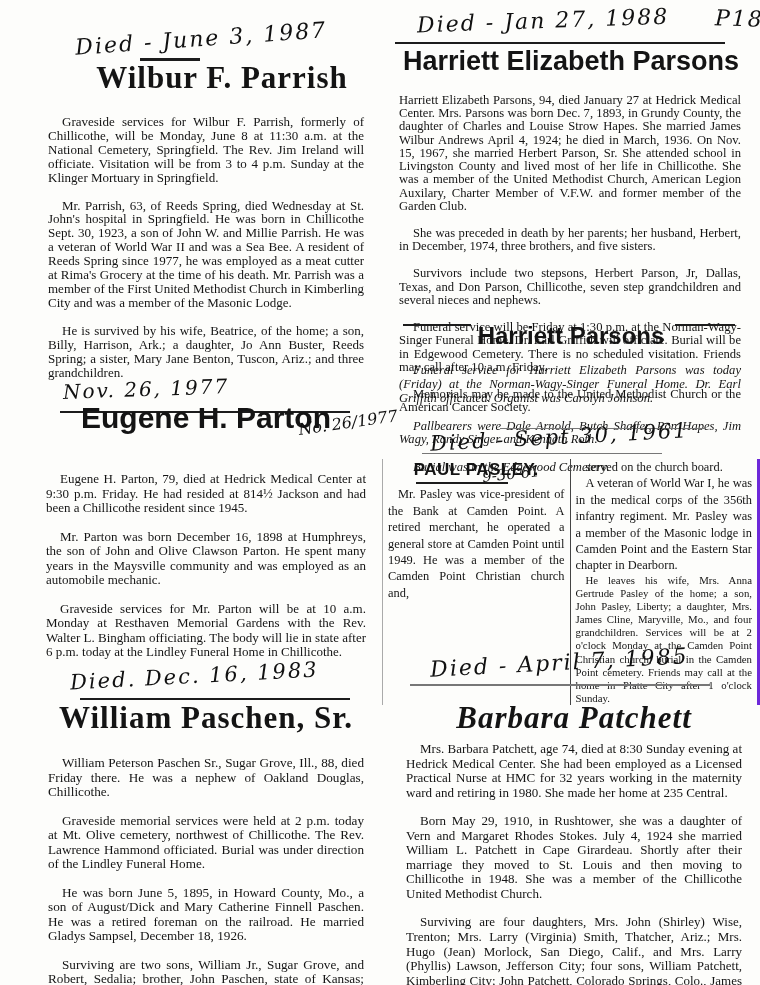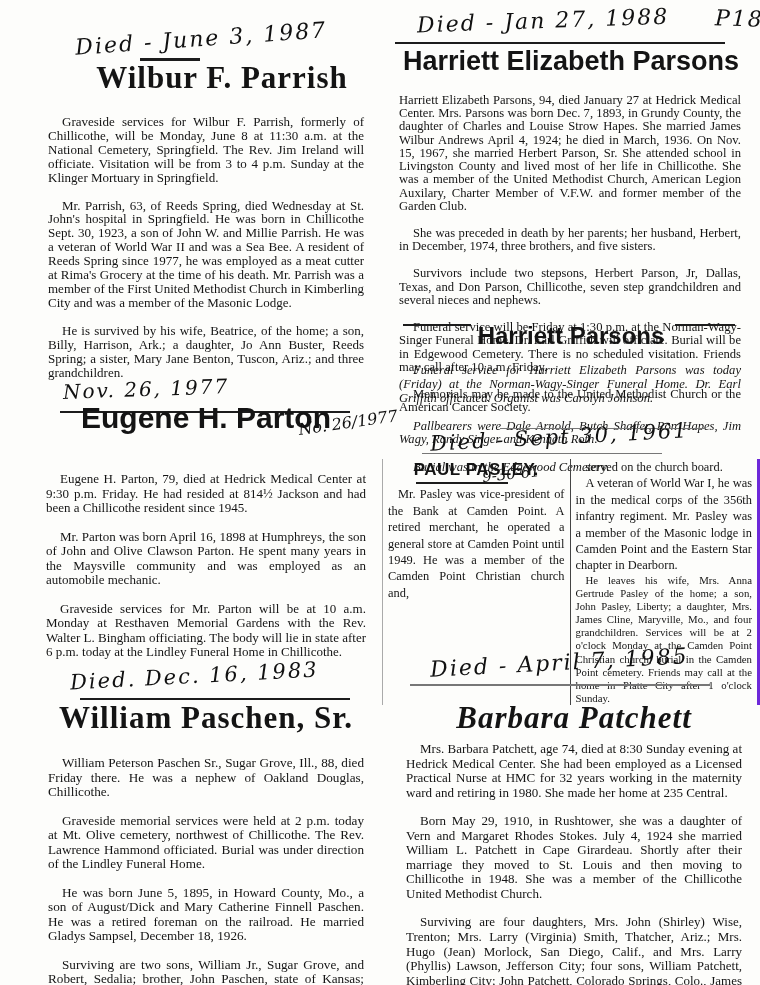--- a/index.html
+++ b/index.html
@@ -102,21 +102,21 @@
     </div>
   </section>
 
   <section class="abs" style="left:30px;top:375px;width:352px;">
     <div class="hw" style="left:33px;top:2px;transform:rotate(-2deg);font-size:20px;">Nov. 26, 1977</div>
     <div class="rule" style="left:30px;top:36px;width:290px;height:2px;"></div>
     <h1 class="headline-sans abs" style="left:0;top:26px;width:100%;font-size:30px;margin:0;">Eugene H. Parton</h1>
     <div class="hw-note" style="left:268px;top:38px;font-size:16px;transform:rotate(-8deg);">No. 26/1977</div>
     <div class="body-text parton-body abs" style="left:2px;top:83px;width:348px;">
       <p>Eugene H. Parton, 79, died at Hedrick Medical Center at 9:30 p.m. Friday. He had resided at 814½ Jackson and had been a Chillicothe resident since 1945.</p>
-      <p>Mr. Parton was born April 16, 1898 at Humphreys, the son of John and Olive Clawson Parton. He spent many years in the Maysville community and was employed as an automobile mechanic.</p>
+      <p>Mr. Parton was born December 16, 1898 at Humphreys, the son of John and Olive Clawson Parton. He spent many years in the Maysville community and was employed as an automobile mechanic.</p>
       <p>Graveside services for Mr. Parton will be at 10 a.m. Monday at Resthaven Memorial Gardens with the Rev. Walter L. Bingham officiating. The body will lie in state after 6 p.m. today at the Lindley Funeral Home in Chillicothe.</p>
     </div>
   </section>
 
   <section class="abs" style="left:30px;top:660px;width:352px;">
     <div class="hw" style="left:40px;top:4px;transform:rotate(-3deg);font-size:21px;">Died. Dec. 16, 1983</div>
     <div class="rule" style="left:50px;top:38px;width:270px;height:2px;"></div>
     <h1 class="headline-serif abs" style="left:0;top:40px;width:100%;font-size:31px;margin:0;">William Paschen, Sr.</h1>
     <div class="body-text paschen-body abs" style="left:4px;top:82px;width:344px;">
       <p>William Peterson Paschen Sr., Sugar Grove, Ill., 88, died Friday there. He was a nephew of Oakland Douglas, Chillicothe.</p>

